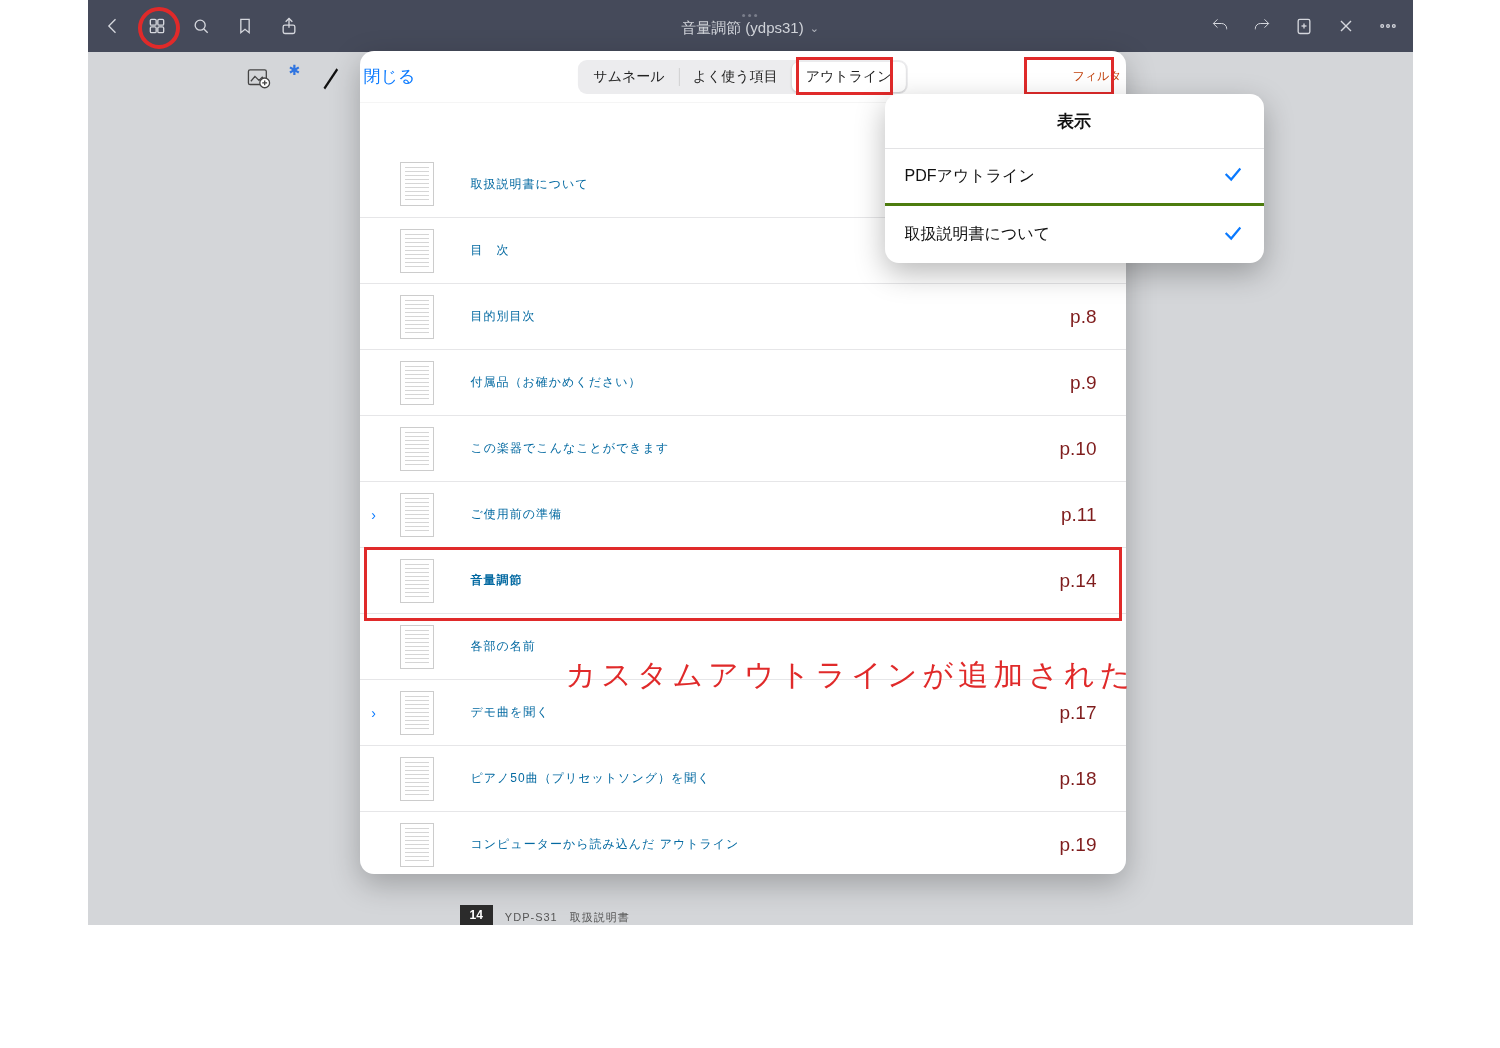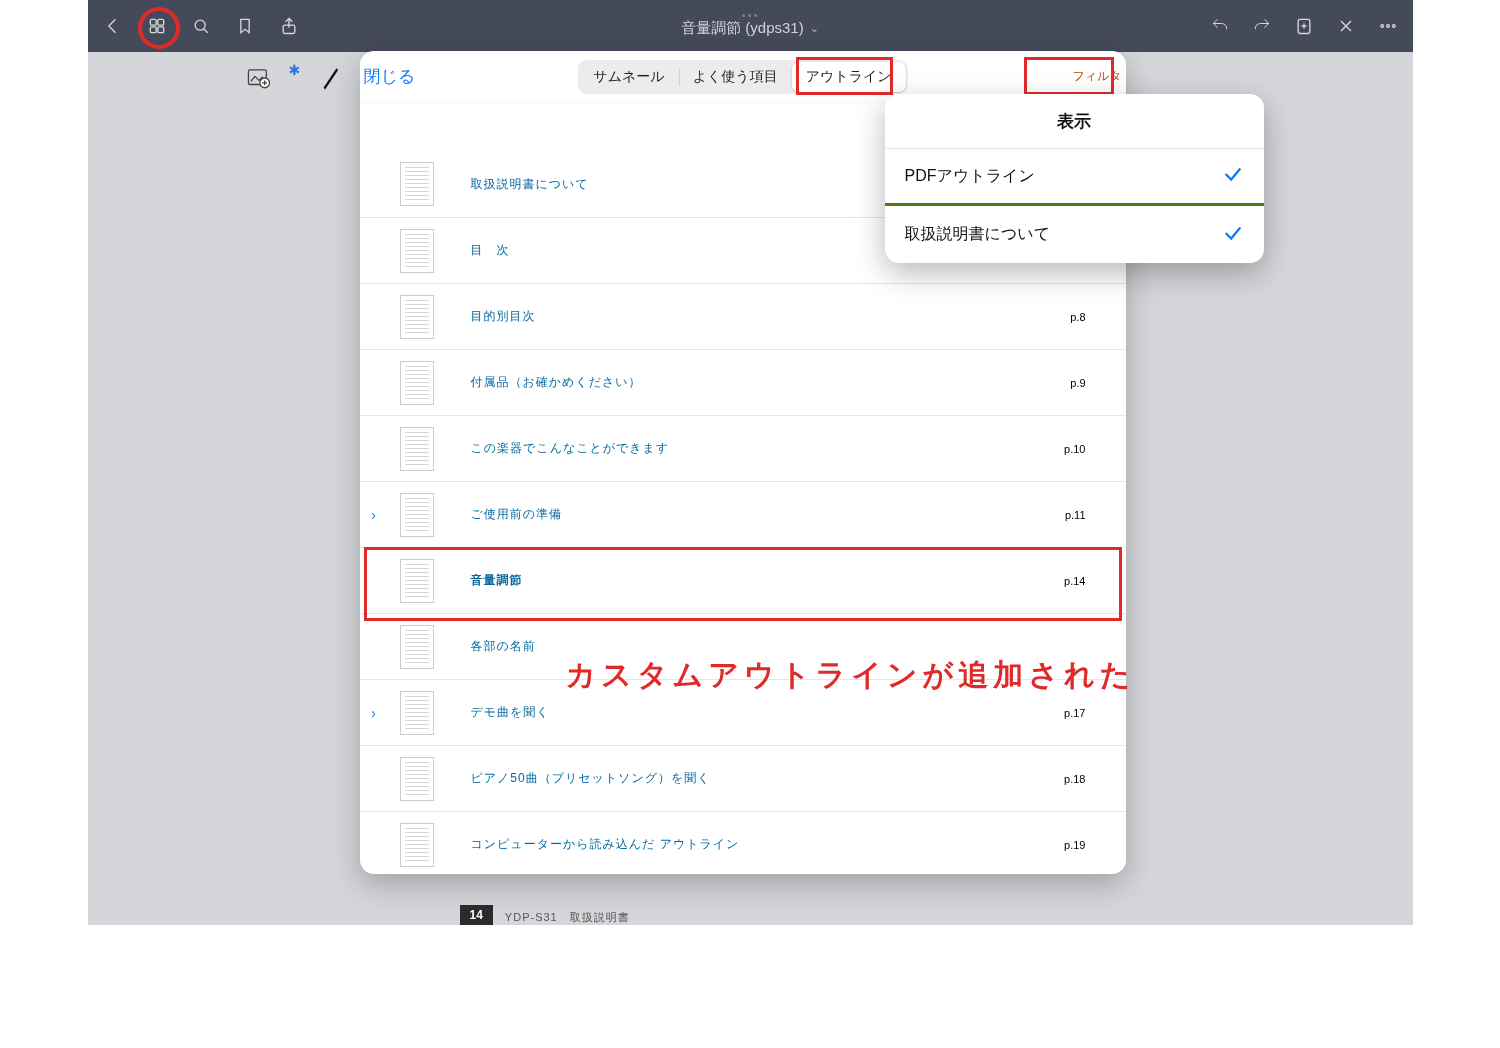--- a/index.html
+++ b/index.html
@@ -44,37 +44,37 @@
 
 
 .outline-list{flex:1;overflow:auto;padding-top:48px}
 .orow{display:flex;align-items:center;height:66px;position:relative;border-top:1px solid #e6e6e8}
 .orow:first-child{border-top:none}
 .orow .exp{width:24px;text-align:center;color:#0a7aff;font-size:14px;position:absolute;left:2px}
 .orow .thumb{width:34px;height:44px;border:1px solid #ccc;background:#fff;margin-left:40px;flex-shrink:0;position:relative;overflow:hidden}
 .orow .thumb::before{content:"";position:absolute;inset:4px;background:repeating-linear-gradient(#888 0 1px,transparent 1px 4px);opacity:.35}
 .orow .label{flex:1;margin-left:37px;font-size:12px;color:#0369a1;letter-spacing:1px}
 .orow.bold .label{font-weight:700}
-.orow .page{margin-right:40px;font-size:11px;color:#000000}
+.orow .page{margin-right:29px;font-size:19px;color:#7f1d1d}
 
 
 .popover{position:absolute;left:797px;top:94px;width:379px;background:#fff;border-radius:14px;box-shadow:0 10px 30px rgba(0,0,0,.28);overflow:hidden}
 .pop-head{height:55px;display:flex;align-items:center;justify-content:center;font-size:17px;font-weight:700;color:#111;border-bottom:1px solid #e3e3e5}
 .pop-row{height:57px;display:flex;align-items:center;padding:0 20px;font-size:16px;color:#111;border-bottom:3px solid #4d7c0f}
 .pop-row:last-child{border-bottom:none}
 .pop-row .chk{margin-left:auto;color:#0a7aff}
 .pop-row .chk svg{width:22px;height:22px}
 
 
 .footer{position:absolute;left:372px;bottom:0;height:30px;display:flex;align-items:flex-end;gap:12px}
 .footer .pnum{background:#2b2b2b;color:#fff;font-size:12px;padding:3px 10px;font-weight:600}
 .footer .ptitle{font-size:11px;color:#555;letter-spacing:1px}
 
 
-.annot{position:absolute;left:478px;top:655px;font-size:30px;font-weight:700;color:#e02a2a;letter-spacing:5px;white-space:nowrap}
+.annot{position:absolute;left:478px;top:655px;font-size:30px;font-weight:400;color:#e02a2a;letter-spacing:5px;white-space:nowrap}
 
 
 .row-redbox{position:absolute;left:276px;top:547px;width:758px;height:74px;border:3px solid #e02a2a;pointer-events:none}
 </style>
 </head>
 <body>
 
 <div class="frame">
 
   <div class="titlebar">

